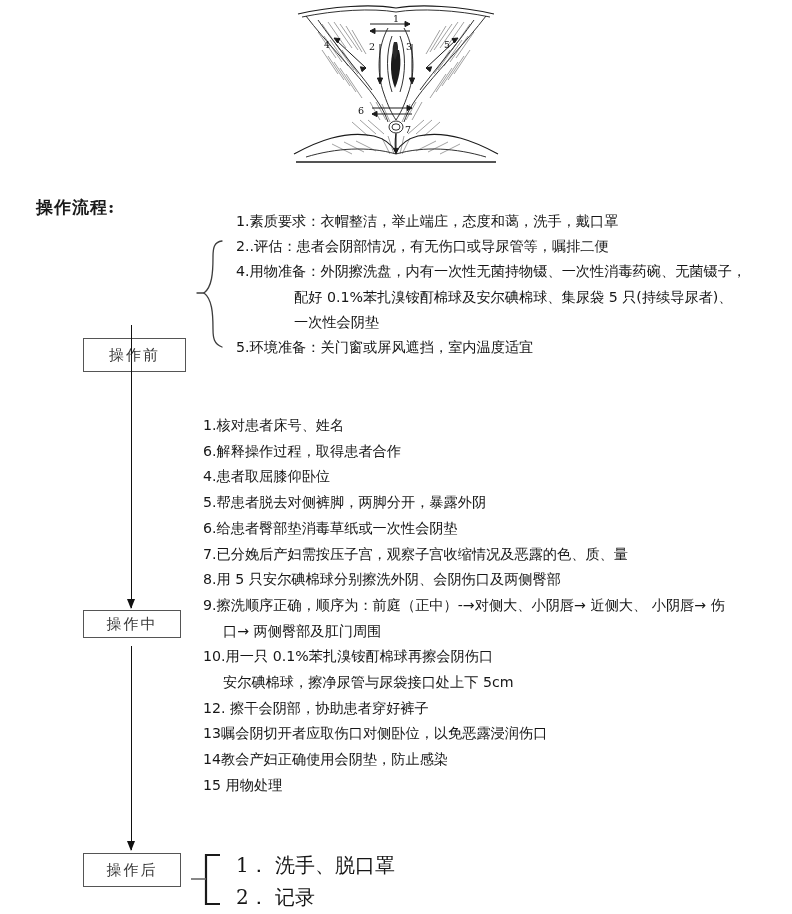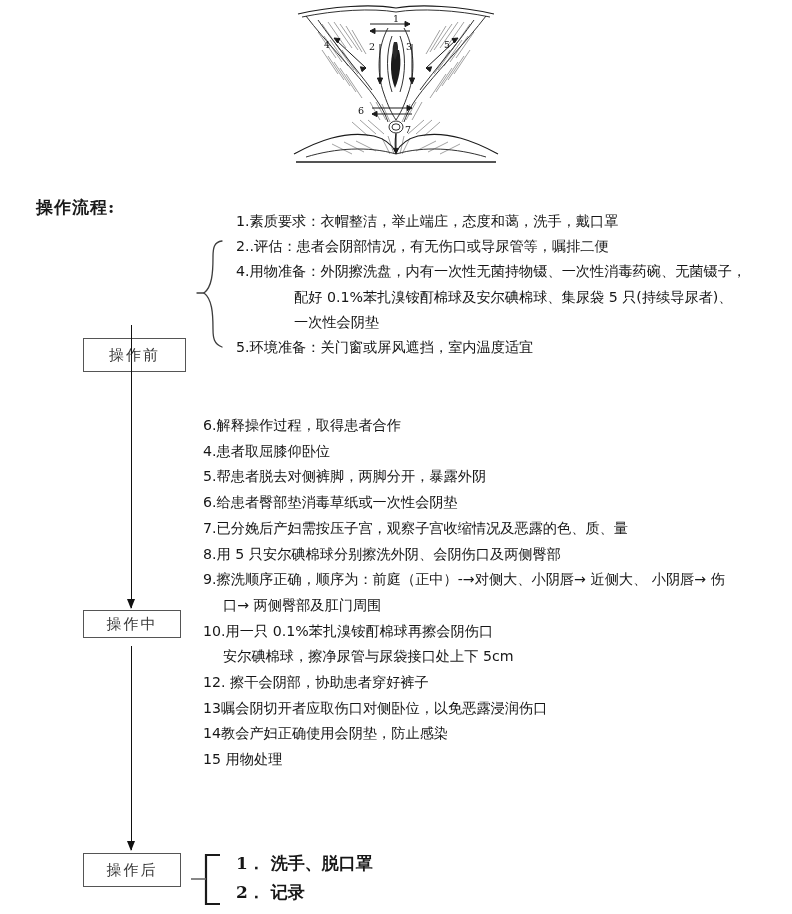--- a/index.html
+++ b/index.html
@@ -109,23 +109,22 @@
   #block-before .line.indent { padding-left: 58px; }
   #block-before .line.gap { margin-top: 0; }
 
   #block-during { left: 203px; top: 418px; }
   #block-during .line { margin-bottom: 11.5px; }
   #block-during .line.indent { padding-left: 20px; }
 
   #block-after { left: 236px; top: 855px; }
   #block-after .line {
     margin-bottom: 12px;
-    font-size: 17px;
+    font-size: 20px;
     font-family: "DejaVu Serif", "Liberation Serif", serif;
-    font-weight: bold;
   }
 </style>
 </head>
 <body>
 
 <div id="illustration">
   <svg width="208" height="168" viewBox="0 0 208 168">
     <rect x="0" y="0" width="208" height="168" fill="#ffffff"></rect>
     <g stroke="#1b1b1b" fill="none" stroke-width="0.9">
 
@@ -238,20 +237,21 @@
 <div class="text-block" id="block-before">
   <div class="line">1.素质要求：衣帽整洁，举止端庄，态度和蔼，洗手，戴口罩</div>
   <div class="line">2..评估：患者会阴部情况，有无伤口或导尿管等，嘱排二便</div>
   <div class="line">4.用物准备：外阴擦洗盘，内有一次性无菌持物镊、一次性消毒药碗、无菌镊子，</div>
   <div class="line indent">配好 0.1%苯扎溴铵酊棉球及安尔碘棉球、集尿袋 5 只(持续导尿者)、</div>
   <div class="line indent">一次性会阴垫</div>
   <div class="line gap">5.环境准备：关门窗或屏风遮挡，室内温度适宜</div>
 </div>
 
 <div class="text-block" id="block-during">
+  <div class="line">1.核对患者床号、姓名</div>
   <div class="line">6.解释操作过程，取得患者合作</div>
   <div class="line">4.患者取屈膝仰卧位</div>
   <div class="line">5.帮患者脱去对侧裤脚，两脚分开，暴露外阴</div>
   <div class="line">6.给患者臀部垫消毒草纸或一次性会阴垫</div>
   <div class="line">7.已分娩后产妇需按压子宫，观察子宫收缩情况及恶露的色、质、量</div>
   <div class="line">8.用 5 只安尔碘棉球分别擦洗外阴、会阴伤口及两侧臀部</div>
   <div class="line">9.擦洗顺序正确，顺序为：前庭（正中）-→对侧大、小阴唇→ 近侧大、 小阴唇→ 伤</div>
   <div class="line indent">口→ 两侧臀部及肛门周围</div>
   <div class="line">10.用一只 0.1%苯扎溴铵酊棉球再擦会阴伤口</div>
   <div class="line indent">安尔碘棉球，擦净尿管与尿袋接口处上下 5cm</div>

